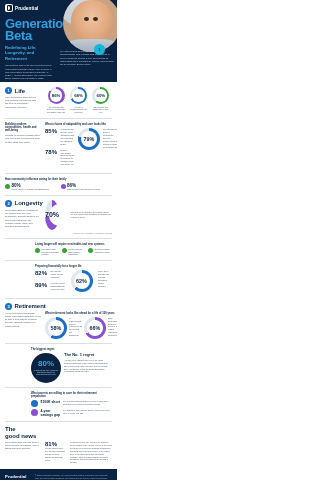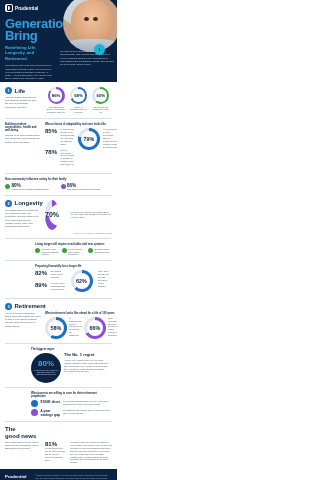--- a/index.html
+++ b/index.html
@@ -201,21 +201,21 @@
       <div class="cloth"></div>
     </div>
 
     <div class="logo-row">
       <div class="logo-mark"></div>
       <div class="logo-text">Prudential</div>
     </div>
 
     <div class="hero-title">
       <div>Generation</div>
-      <div>Bring</div>
+      <div>Beta</div>
     </div>
     <div class="hero-sub">Redefining Life, Longevity, and Retirement</div>
     <div class="hero-body">Prudential's first-of-its-kind report seeks to understand what the future may hold for a new generation beginning in January 1, 2025 — Generation Beta. We explore how these children will navigate a vastly different world, from breakthroughs in longevity and healthcare to evolving career, caregiving, and economic realities shaping their path to retirement.</div>
     <div class="hero-body-right">We interviewed scientists, doctors, technologists, and parents and consumers in eleven markets across 3,000 dimensions to understand their predictions, hopes, and dreams for Generation Beta's future.</div>
     <div class="hero-badge">1</div>
   </div>
 
   <div class="sect">
     <div class="row">
       <div class="left-col">

